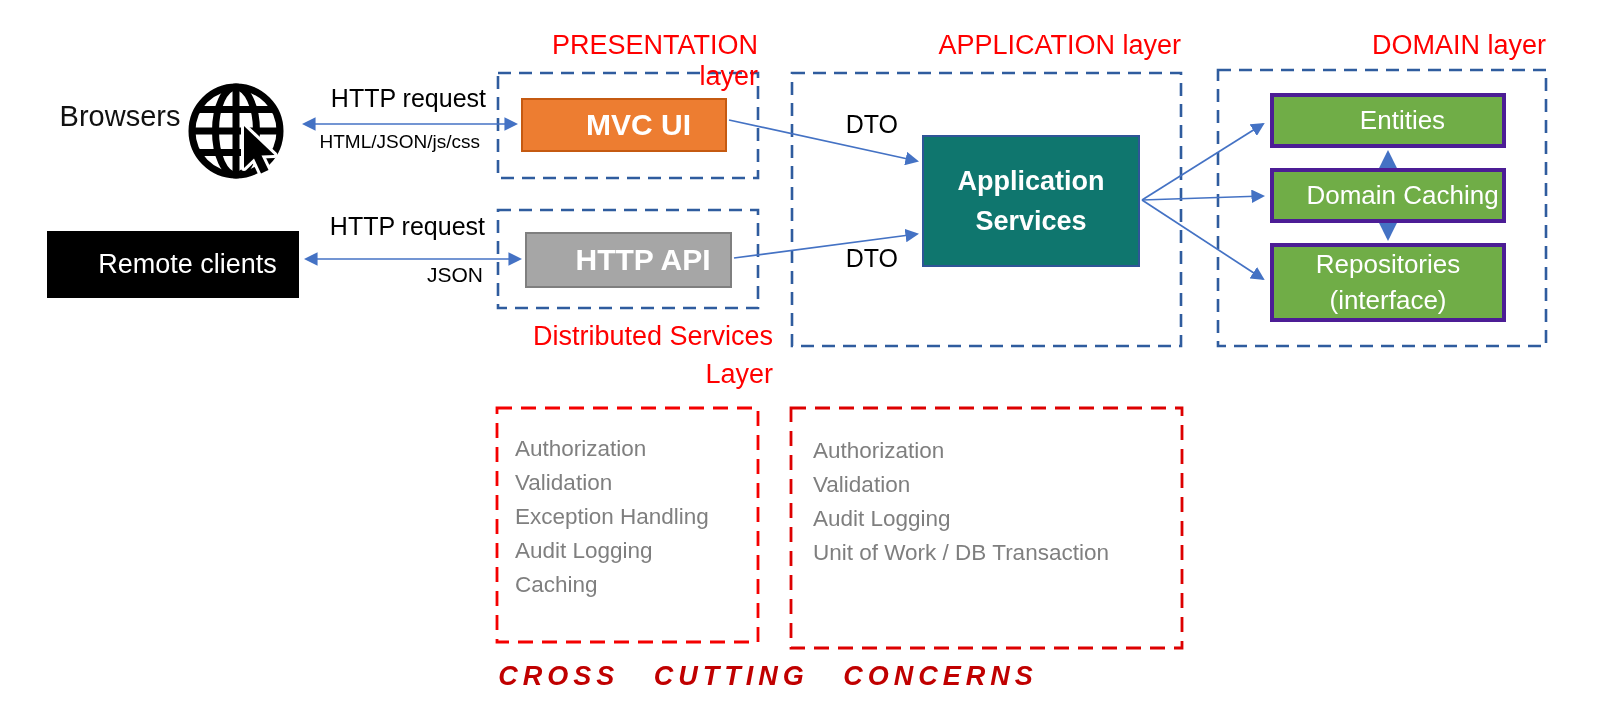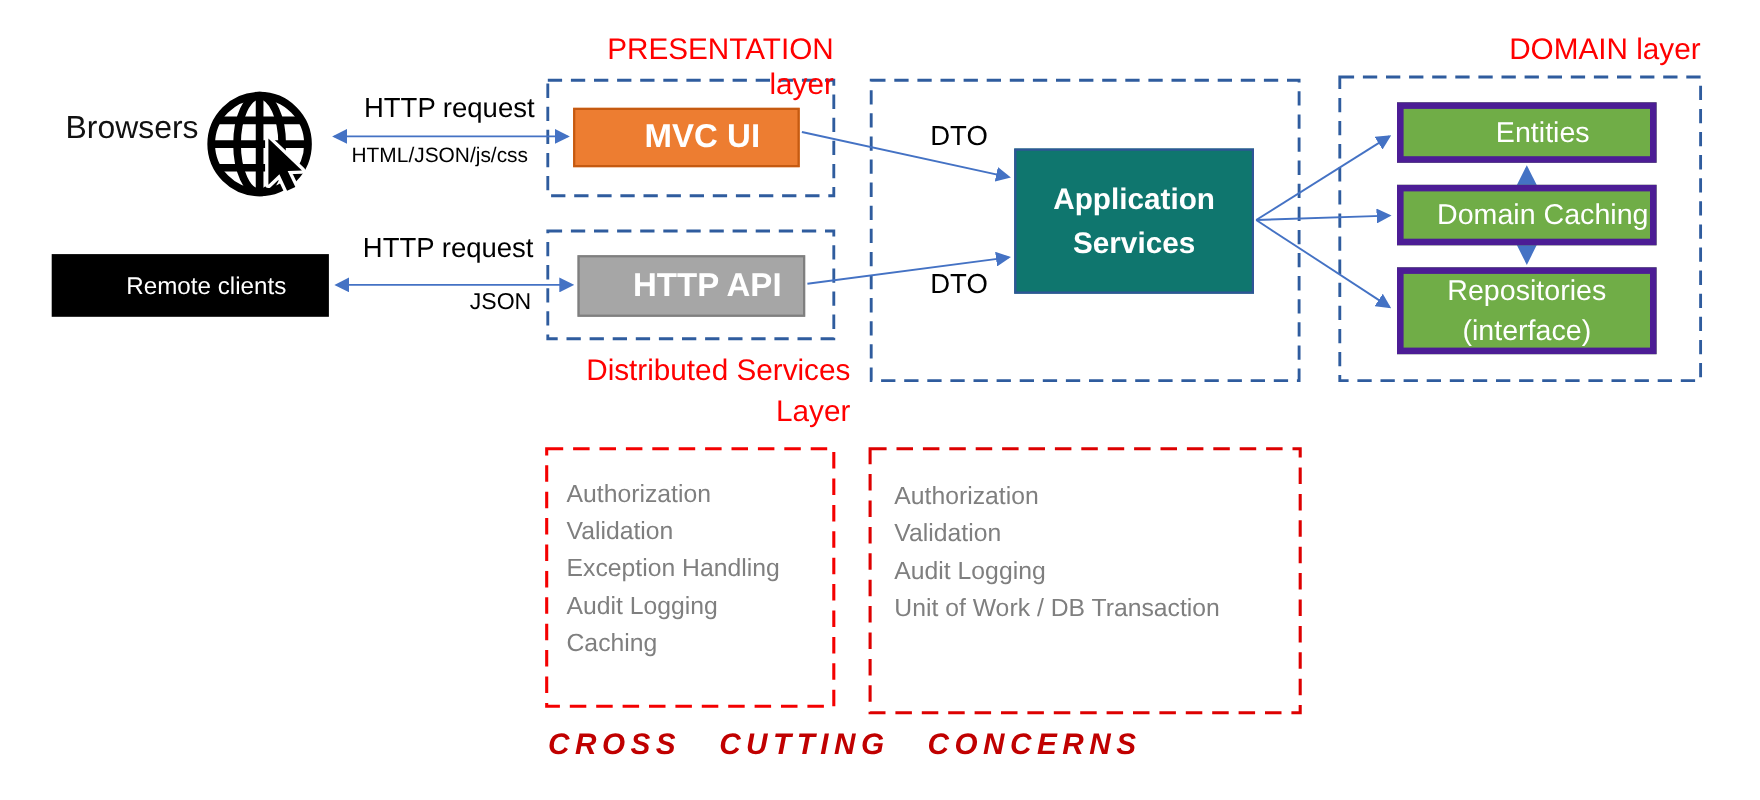--- a/index.html
+++ b/index.html
@@ -9,23 +9,23 @@
   }
   .abs{position:absolute;}
   svg.overlay{position:absolute;left:0;top:0;width:1600px;height:727px;pointer-events:none;}
   
   .cbox{
     position:absolute;display:flex;align-items:center;justify-content:center;
     text-align:center;color:#fff;box-sizing:border-box;padding-left:29px;
   }
   .mvc   {left:521px;top:98px;width:206px;height:54px;background:#ED7D31;border:2px solid #C55A11;font-weight:bold;font-size:30px;}
   .httpapi{left:525px;top:232px;width:207px;height:56px;background:#A6A6A6;border:2px solid #7F7F7F;font-weight:bold;font-size:30px;}
-  .remote{left:47px;top:231px;width:252px;height:57px;background:#000;font-size:22px;text-align:right;}
+  .remote{left:47px;top:231px;width:252px;height:67px;background:#000;font-size:27px;text-align:right;}
   .appsvc{left:922px;top:135px;width:218px;height:132px;background:#0f766e;border:2px solid #2F5597;font-weight:bold;font-size:27px;line-height:1.5;padding:0 22px;}
-  .green {background:#70AD47;border:6px solid #4c1d95;font-size:26px;line-height:1.35;}
+  .green {background:#70AD47;border:4px solid #4c1d95;font-size:26px;line-height:1.35;}
   .entities{left:1270px;top:93px;width:236px;height:55px;}
   .domsvc  {left:1270px;top:168px;width:236px;height:55px;}
   .repos   {left:1270px;top:243px;width:236px;height:79px;padding:0 28px;}
   
   .lbl{position:absolute;text-align:right;}
   .red-title{color:#FF0000;font-size:27px;}
   .browsers{left:40px;top:100px;width:160px;font-size:29px;text-align:center;}
   .arrow-lbl{font-size:25px;color:#000;}
   .arrow-sub{color:#000;}
   .dto{font-size:25px;color:#000;}
@@ -64,20 +64,21 @@
 
     <line x1="1142" y1="200" x2="1263" y2="124" stroke="#4472C4" stroke-width="1.7" marker-end="url(#arr)"></line>
     <line x1="1142" y1="200" x2="1263" y2="196" stroke="#4472C4" stroke-width="1.7" marker-end="url(#arr)"></line>
     <line x1="1142" y1="200" x2="1263" y2="279" stroke="#4472C4" stroke-width="1.7" marker-end="url(#arr)"></line>
 
     <line x1="1388" y1="167" x2="1388" y2="153" stroke="#4472C4" stroke-width="2.4" marker-end="url(#arr)"></line>
     <line x1="1388" y1="224" x2="1388" y2="238" stroke="#4472C4" stroke-width="2.4" marker-end="url(#arr)"></line>
   </svg>
 
   <div class="lbl red-title" style="left:498px;top:30px;width:260px;">PRESENTATION layer</div>
+  <div class="lbl red-title" style="left:792px;top:30px;width:389px;">APPLICATION layer</div>
   <div class="lbl red-title" style="left:1218px;top:30px;width:328px;">DOMAIN layer</div>
   <div class="lbl red-title" style="left:483px;top:318px;width:290px;line-height:1.4;">Distributed Services Layer</div>
 
   <div class="lbl browsers">Browsers</div>
   <svg class="abs" style="left:184px;top:78px;" width="116" height="112" viewBox="0 0 116 112">
     <g fill="none" stroke="#000" stroke-width="7">
       <circle cx="52" cy="53" r="44"></circle>
       <ellipse cx="52" cy="53" rx="20.5" ry="44"></ellipse>
       <line x1="52" y1="9" x2="52" y2="97"></line>
       <line x1="14" y1="31.5" x2="90" y2="31.5"></line>

